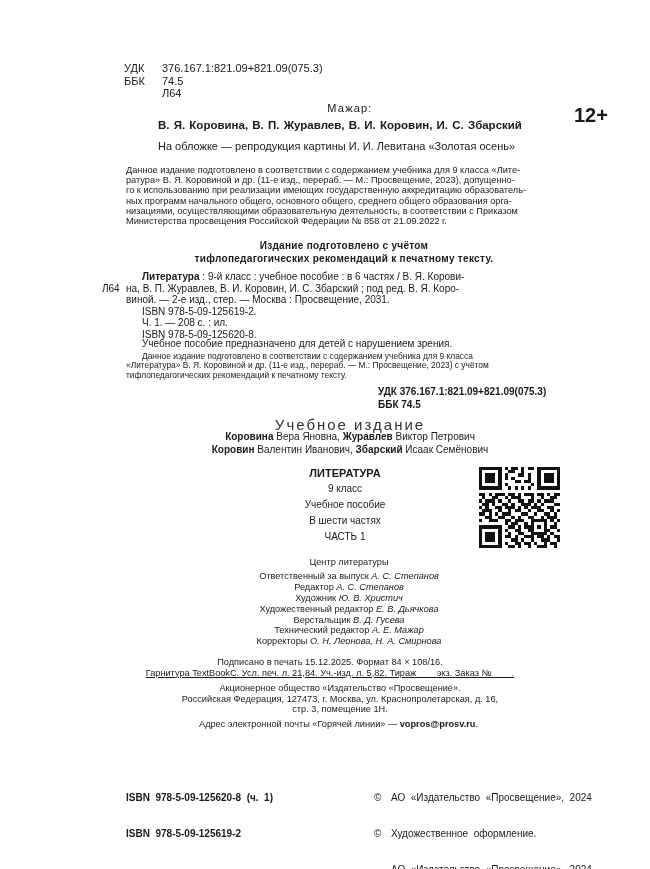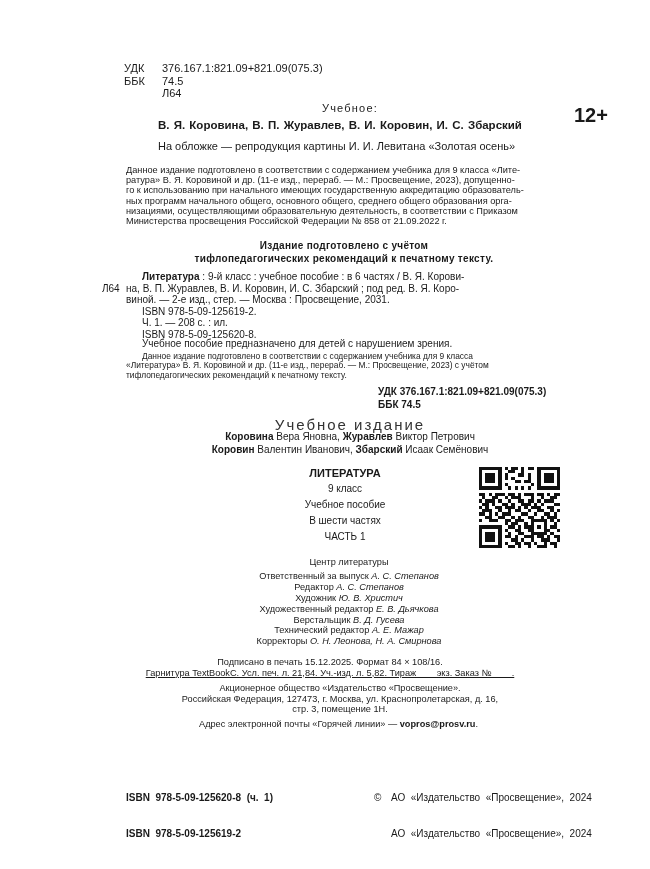--- a/index.html
+++ b/index.html
@@ -19,28 +19,28 @@
 </head>
 <body>
 
 <div class="abs s11" style="left:124px; top:62px;">
   <div><span style="display:inline-block;width:38px;">УДК</span><span>376.167.1:821.09+821.09(075.3)</span></div>
   <div><span style="display:inline-block;width:38px;">ББК</span><span>74.5</span></div>
   <div style="padding-left:38px;"><span>Л64</span></div>
 </div>
 <div class="abs b" style="left:574px; top:58px; font-size:20px;margin-top:46px;">12+</div>
 
-<div class="abs center s11" style="left:150px; width:400px; top:102px; letter-spacing:1.2px;">Учебное:</div>
+<div class="abs center s11" style="left:150px; width:400px; top:102px; letter-spacing:1.2px;">Мажар:</div>
 <div class="abs b" style="left:158px; top:119px; font-size:11.5px; word-spacing:1px;">В. Я. Коровина,  В. П. Журавлев,  В. И. Коровин,  И. С. Збарский</div>
 <div class="abs s11" style="left:158px; top:140px;"><span>На обложке — репродукция картины И. И. Левитана «Золотая осень»</span></div>
 
 <div class="abs s9" style="left:126px; top:165px; width:436px;">
   <span class="block just-full">Данное издание подготовлено в соответствии с содержанием учебника для 9 класса «Лите-</span>
   <span class="block just-full">ратура» В. Я. Коровиной и др. (11-е изд., перераб. — М.: Просвещение, 2023), допущенно-</span>
-  <span class="block just-full">го к использованию при начального имеющих государственную аккредитацию образователь-</span>
+  <span class="block just-full">го к использованию при реализации имеющих государственную аккредитацию образователь-</span>
   <span class="block just-full">ных программ начального общего, основного общего, среднего общего образования орга-</span>
   <span class="block just-full">низациями, осуществляющими образовательную деятельность, в соответствии с Приказом</span>
   <span class="block">Министерства просвещения Российской Федерации № 858 от 21.09.2022 г.</span>
 </div>
 
 <div class="abs center b" style="left:126px; width:436px; top:239px; font-size:10px; line-height:13px; letter-spacing:0.3px;">
   <span class="block">Издание подготовлено с учётом</span>
   <span class="block">тифлопедагогических рекомендаций к печатному тексту.</span>
 </div>
 
@@ -133,15 +133,16 @@
   <span>Адрес электронной почты «Горячей линии» — </span><b>vopros@prosv.ru</b><span>.</span>
 </div>
 
 <div class="abs b s10" style="left:126px; top:768px; line-height:12px; white-space:pre;">
   <span class="block">ISBN  978-5-09-125620-8  (ч.  1)</span>
   <span class="block">ISBN  978-5-09-125619-2</span>
 </div>
 
 <div class="abs s10" style="left:374px; top:768px; line-height:12px; white-space:pre;">
   <span class="block"><span style="display:inline-block;width:17px;">©</span><span>АО  «Издательство  «Просвещение»,  2024</span></span>
+  <span class="block"><span style="display:inline-block;width:17px;">©</span><span>Художественное  оформление.</span></span>
   <span class="block" style="padding-left:17px;">АО  «Издательство  «Просвещение»,  2024</span>
   
 </div>
 
 </body></html>

